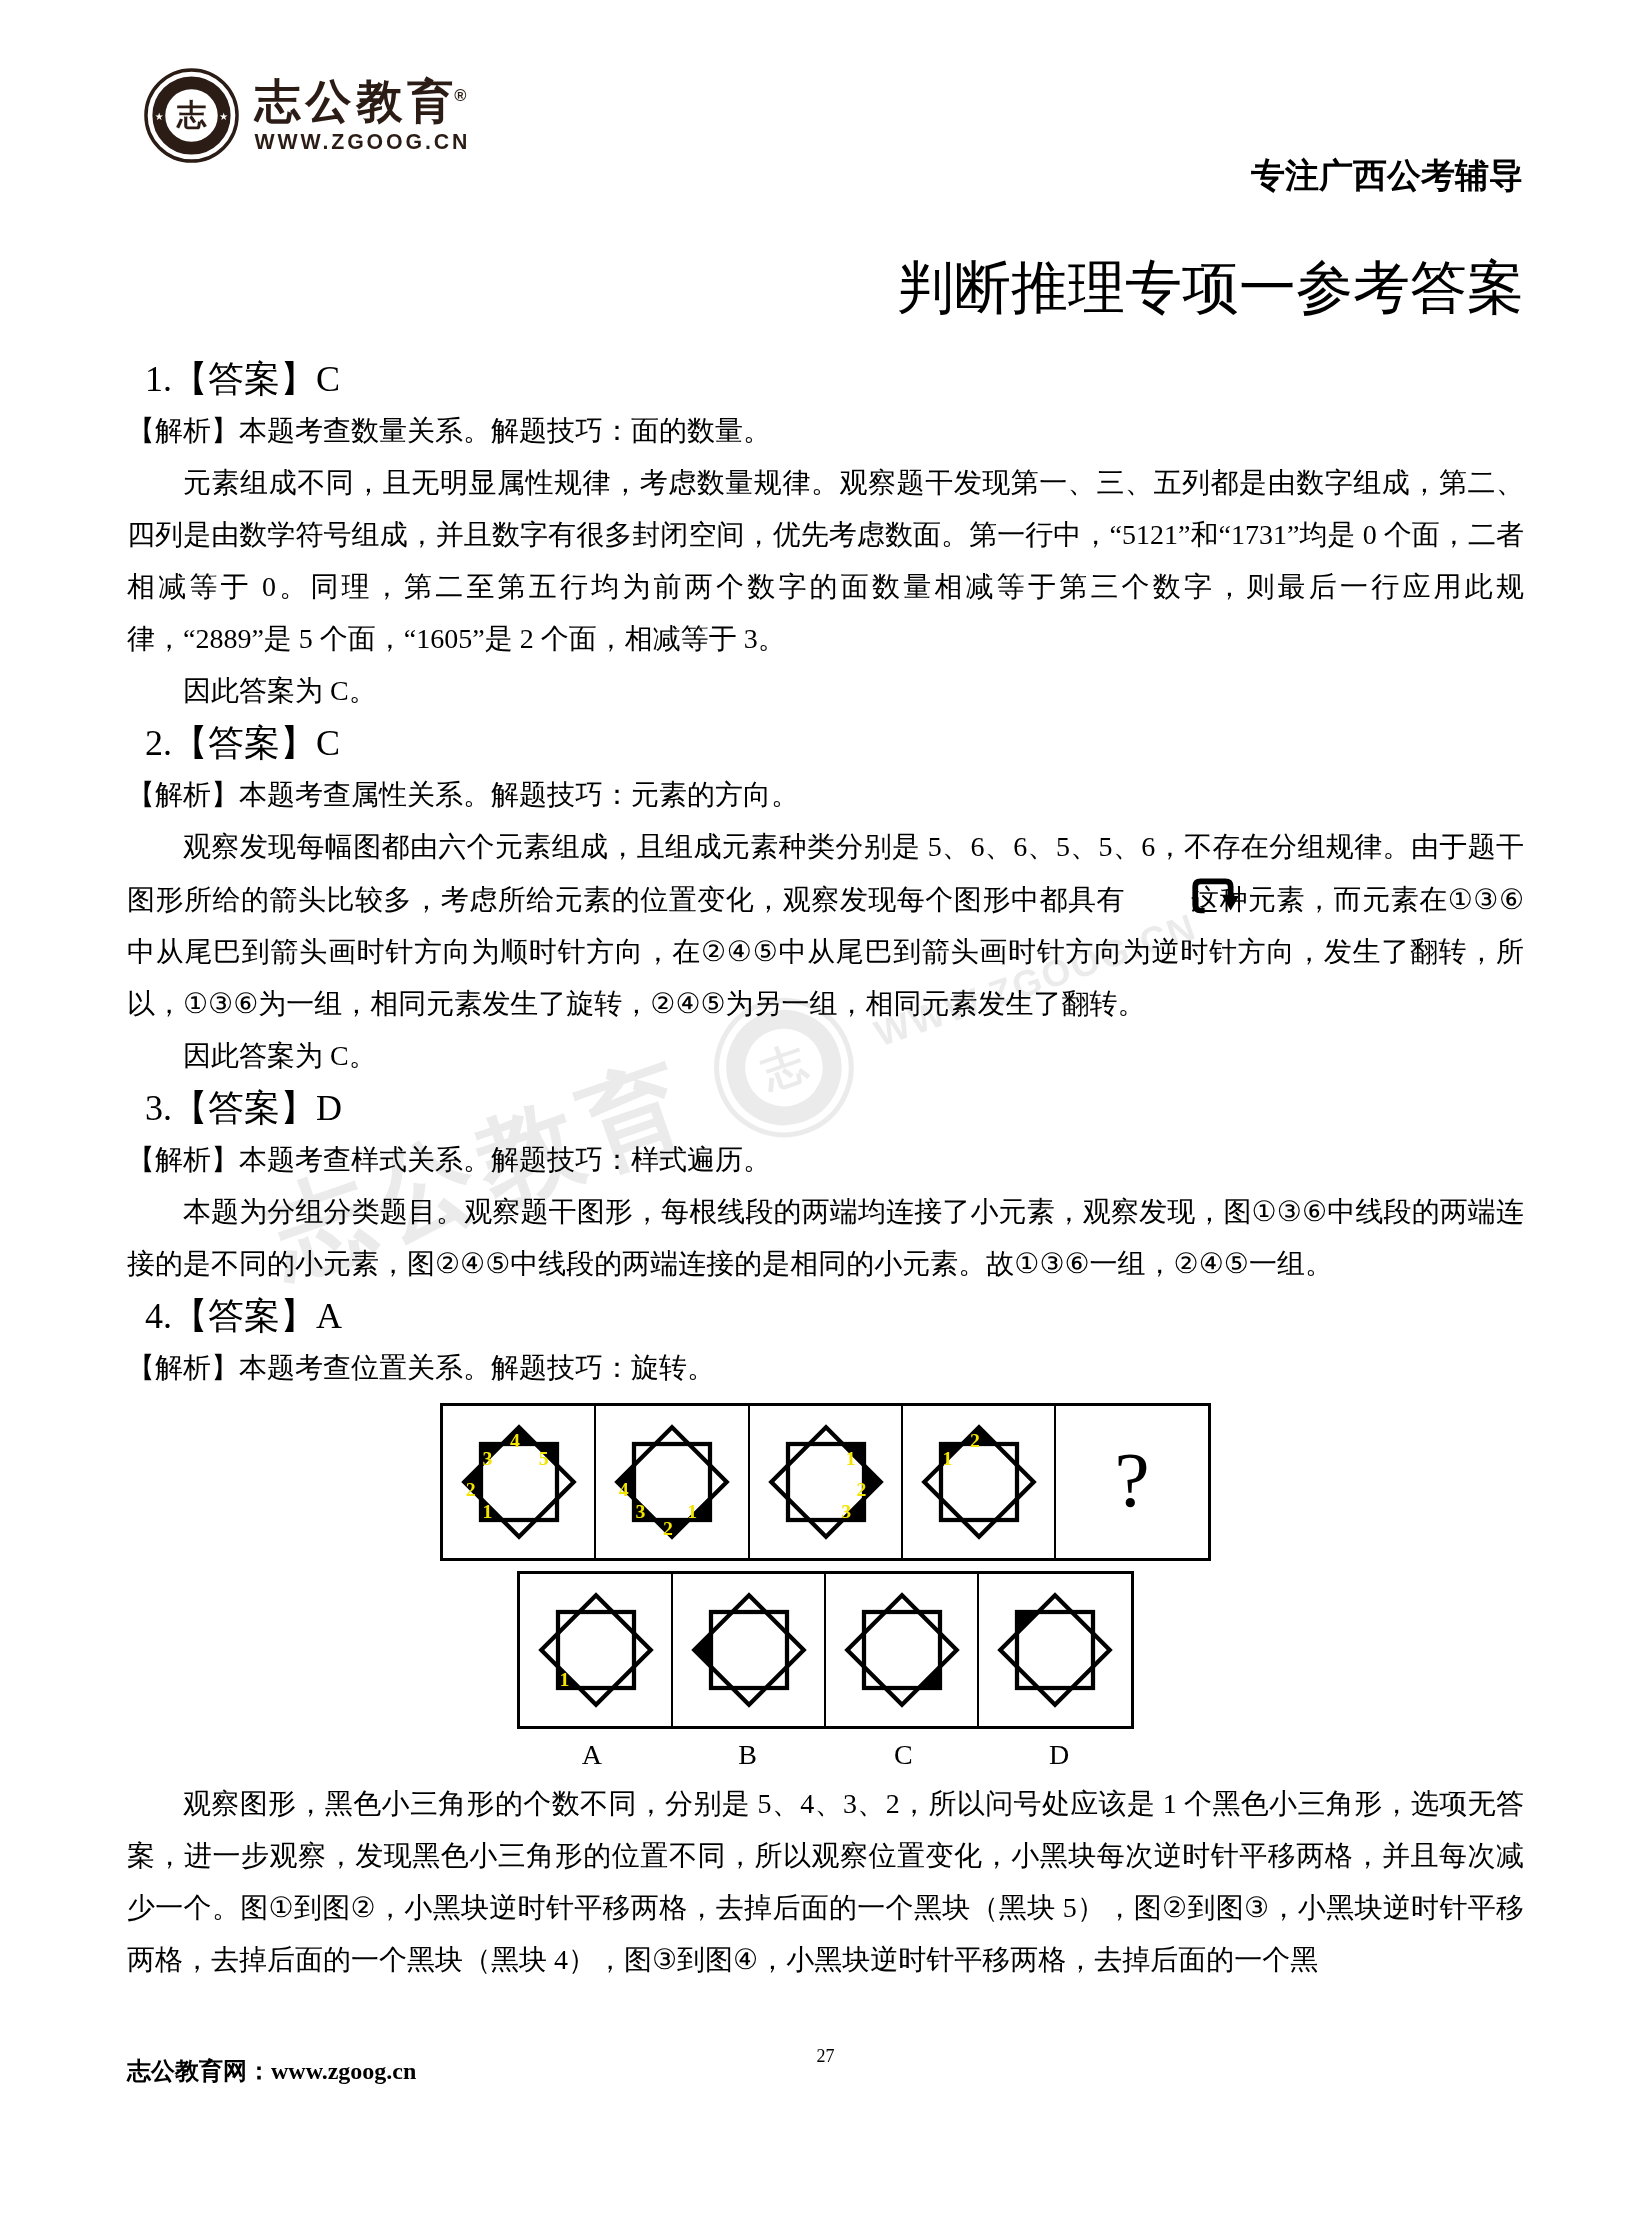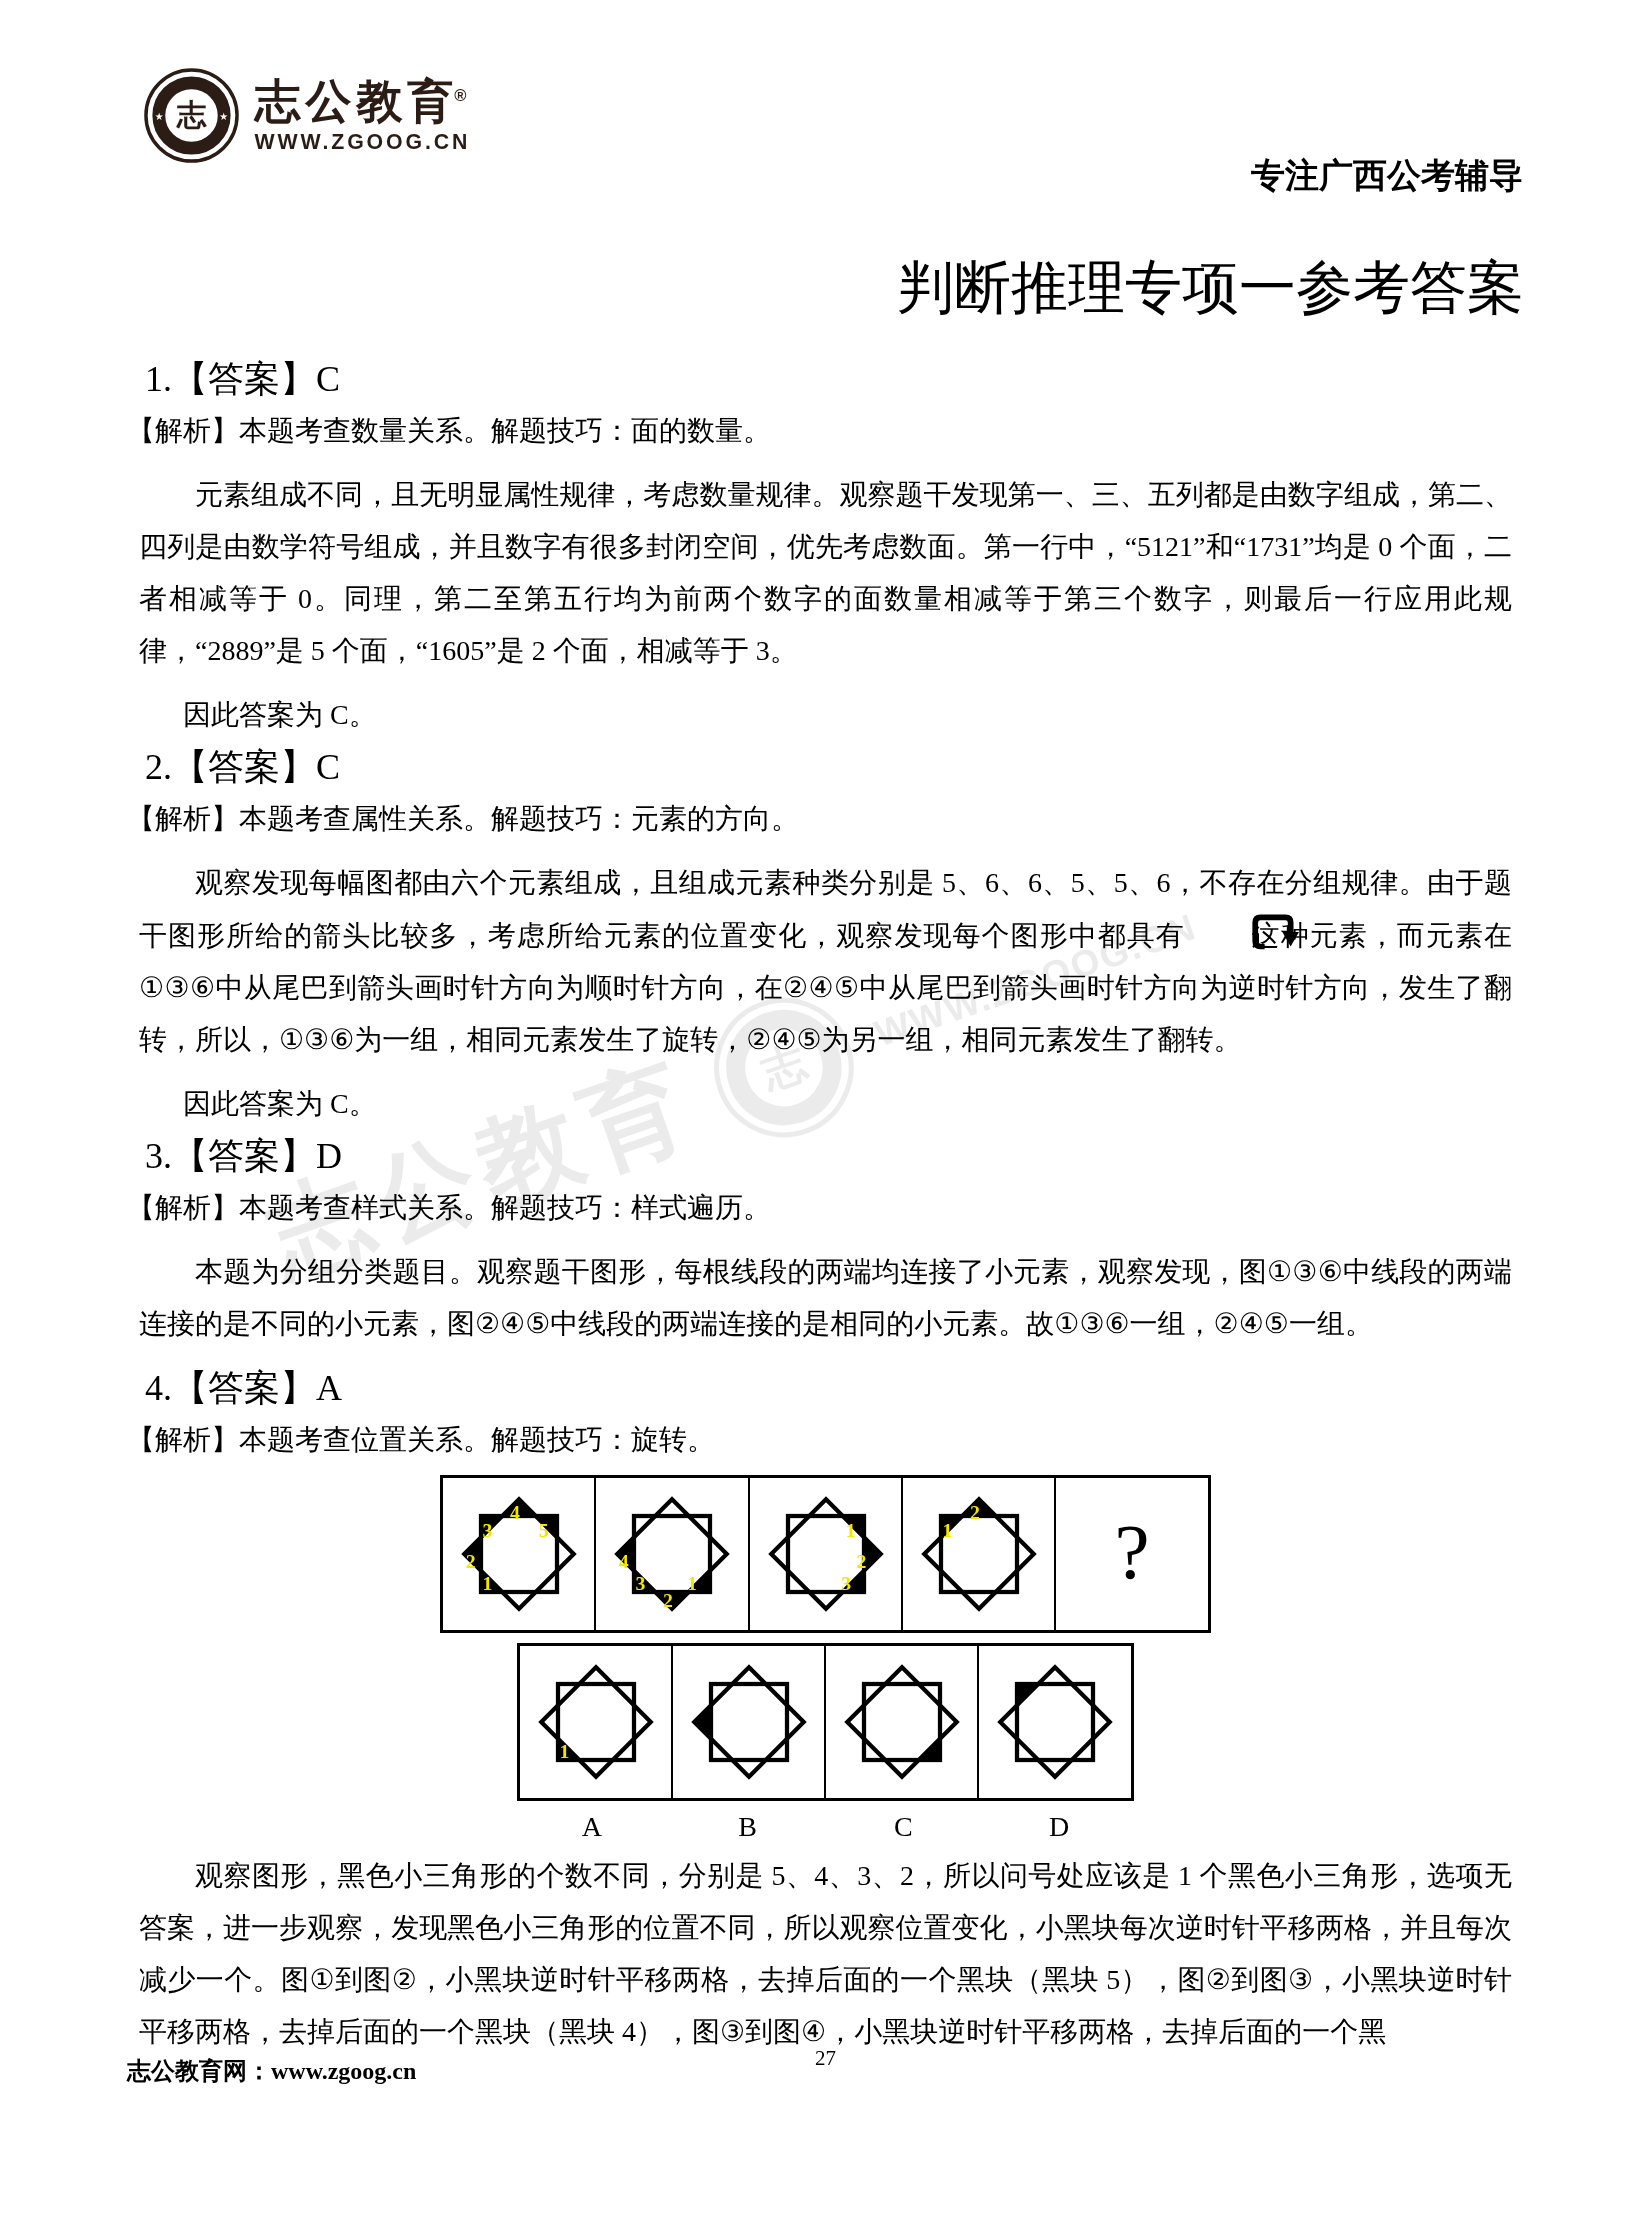--- a/index.html
+++ b/index.html
@@ -13,21 +13,21 @@
               font-size:46px;letter-spacing:4.9px;line-height:1.1;position:relative;}
   .brand-reg{font-size:16.5px;vertical-align:super;margin-left:-3.9px;}
   .brand-url{font-family:"Liberation Sans","DejaVu Sans",sans-serif;font-weight:bold;
              font-size:21.3px;letter-spacing:2.9px;margin-top:2.9px;}
   .tagline{position:absolute;right:128px;top:153px;font-size:34px;font-weight:bold;}
   
   .main{position:absolute;left:127px;right:127px;top:247px;}
   h1.title{margin:0 0 23px 0;text-align:right;font-size:57px;font-weight:normal;line-height:1.45;}
   .ansline{font-size:36px;line-height:52px;text-indent:0.5em;}
   .analysis{font-size:28px;line-height:52px;}
-  .para{font-size:28px;line-height:52px;text-align:justify;text-indent:2em;margin:12px;}
+  .para{font-size:28px;line-height:52px;text-align:justify;text-indent:2em;margin:0;}
   .conclusion{font-size:28px;line-height:52px;text-indent:2em;}
   .rot-icon{display:inline-block;width:50px;height:45px;vertical-align:-9.7px;margin:0 7.8px;}
   
   .figwrap{display:flex;justify-content:center;margin-top:9.7px;}
   .figrow{display:flex;border:1.9px solid #000;}
   .cell{width:152px;height:152px;border:2.9px solid #000;margin-left:-2.9px;background:#fff;}
   .cell:first-child{margin-left:0;}
   .cell svg{width:100%;height:100%;display:block;}
   .optlabels{display:flex;width:623px;margin:7.8px auto 0 auto;}
   .optlabels span{flex:1;text-align:center;font-size:28px;line-height:35px;}
@@ -35,21 +35,21 @@
   
   .watermark{position:absolute;left:247px;top:1019px;width:932px;display:flex;align-items:center;gap:25px;
              transform:rotate(-19deg);opacity:0.14;color:#777;pointer-events:none;}
   .wm-chars{font-family:"Liberation Sans","DejaVu Sans",sans-serif;font-weight:bold;font-size:101px;
             letter-spacing:9.7px;white-space:nowrap;}
   .wm-seal{width:146px;height:146px;flex:0 0 auto;}
   .wm-url{font-family:"Liberation Sans","DejaVu Sans",sans-serif;font-weight:bold;font-size:37px;
           letter-spacing:1.9px;white-space:nowrap;}
   
   .footer-site{position:absolute;left:127px;top:2055px;font-size:24px;font-weight:bold;}
-  .footer-page{position:absolute;left:0;width:1651px;top:2046px;text-align:center;font-size:21px;}
+  .footer-page{position:absolute;left:0;width:1651px;top:2046px;text-align:center;font-size:18px;}
 </style>
 </head>
 <body>
 
 <div class="page">
 
   <div class="hdr-logo">
     <svg class="seal" viewBox="0 0 100 100">
       <circle cx="50" cy="50" r="46" fill="none" stroke="#2b1d16" stroke-width="3.5"></circle>
       <circle cx="50" cy="50" r="33" fill="none" stroke="#2b1d16" stroke-width="13"></circle>

